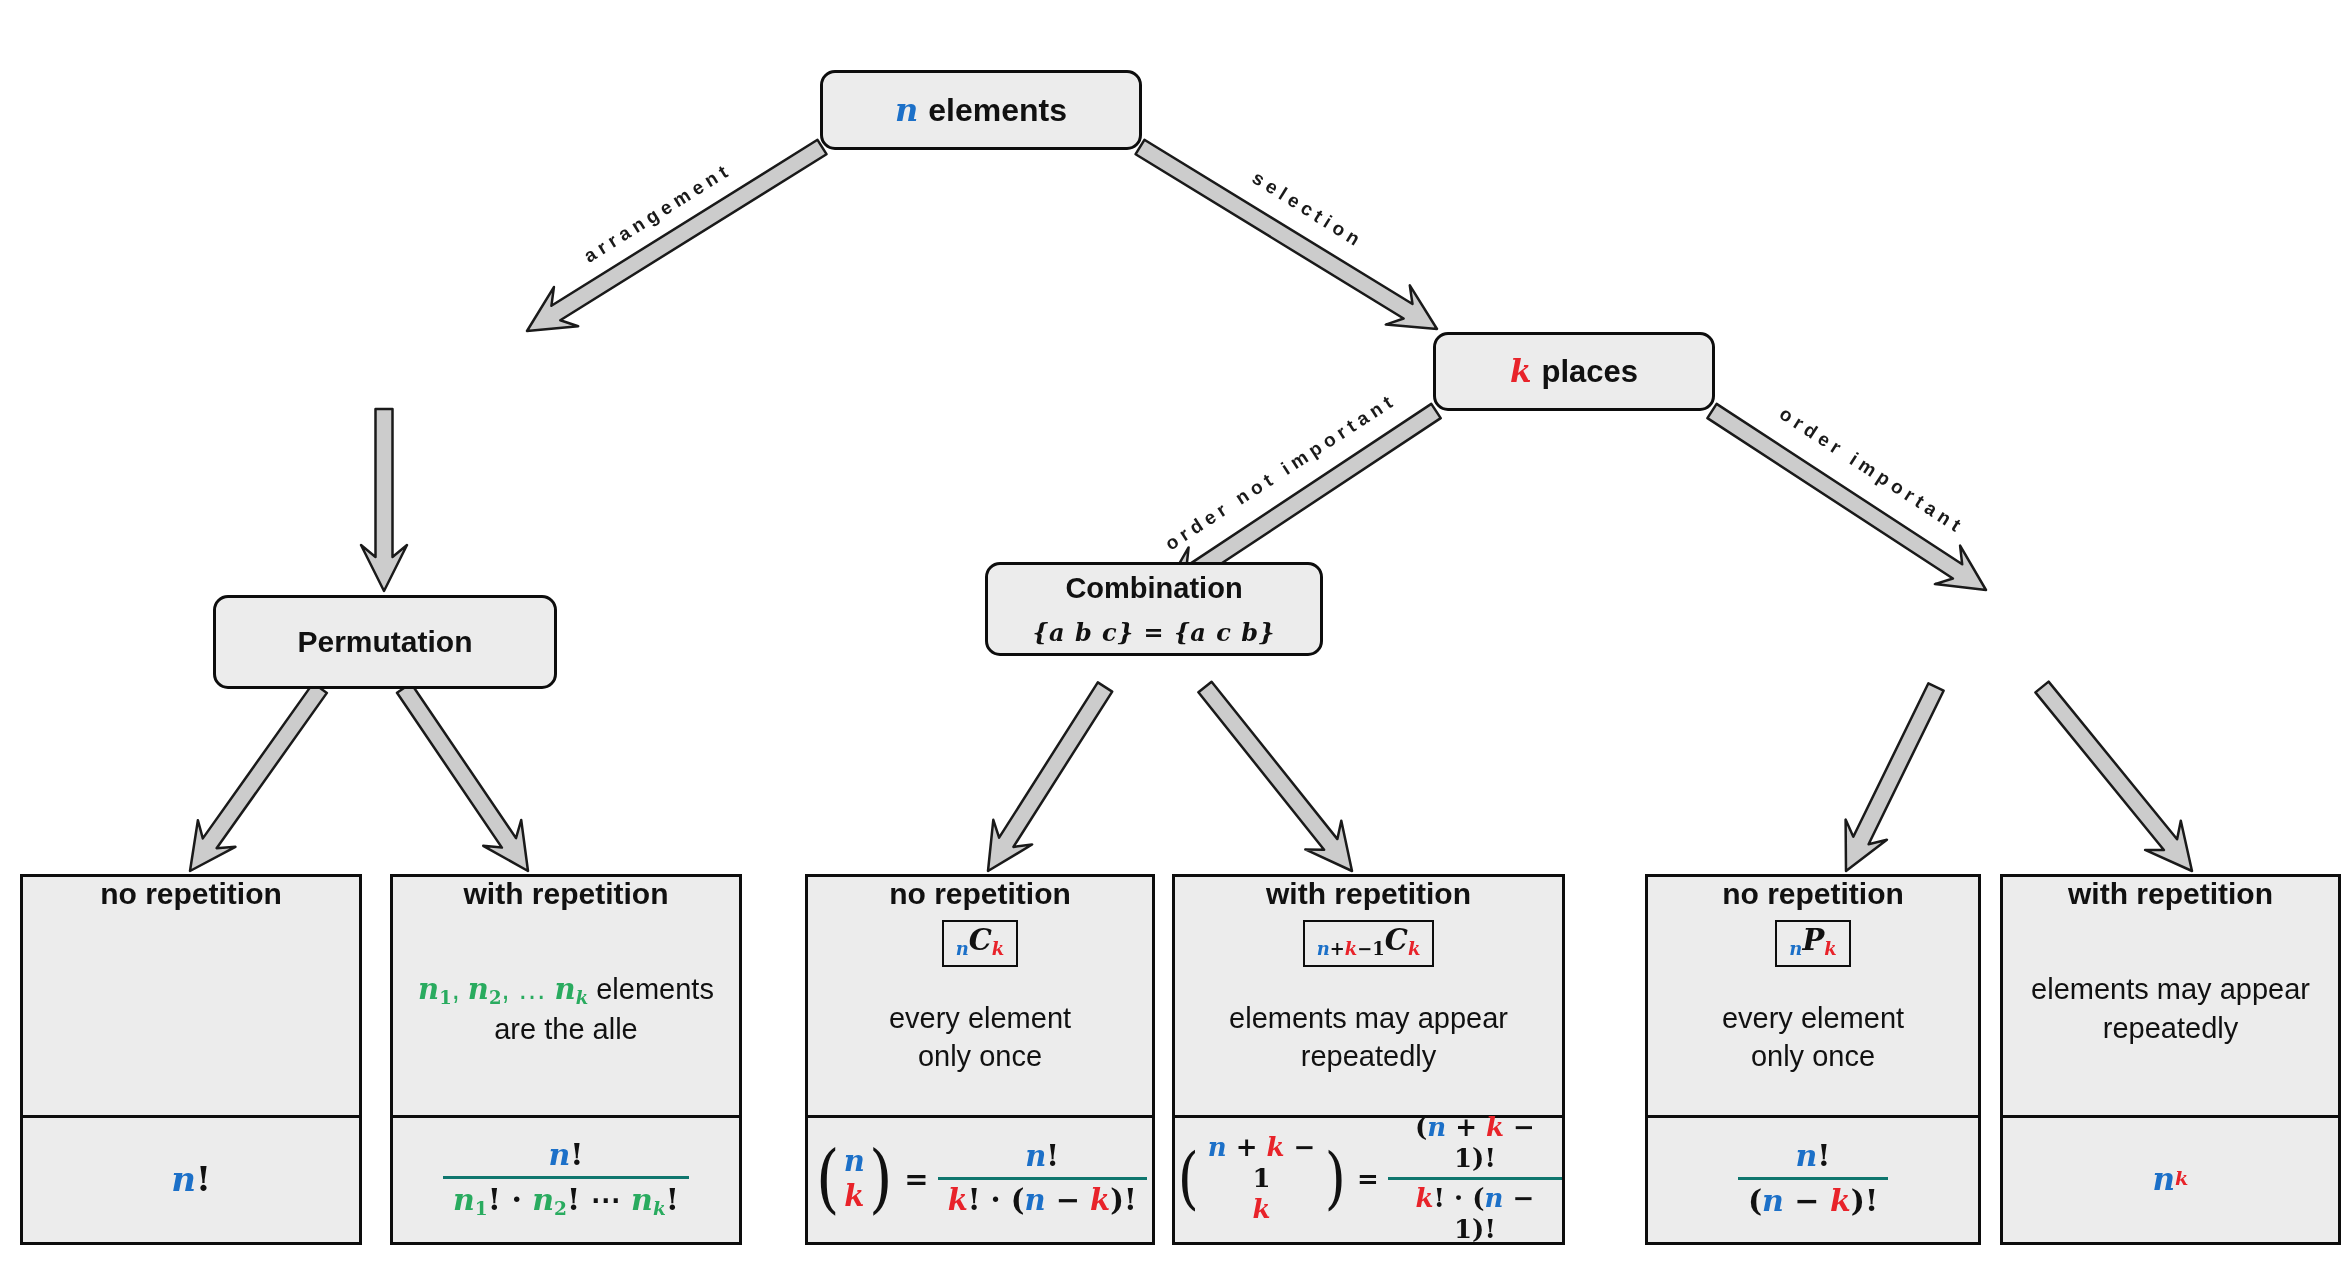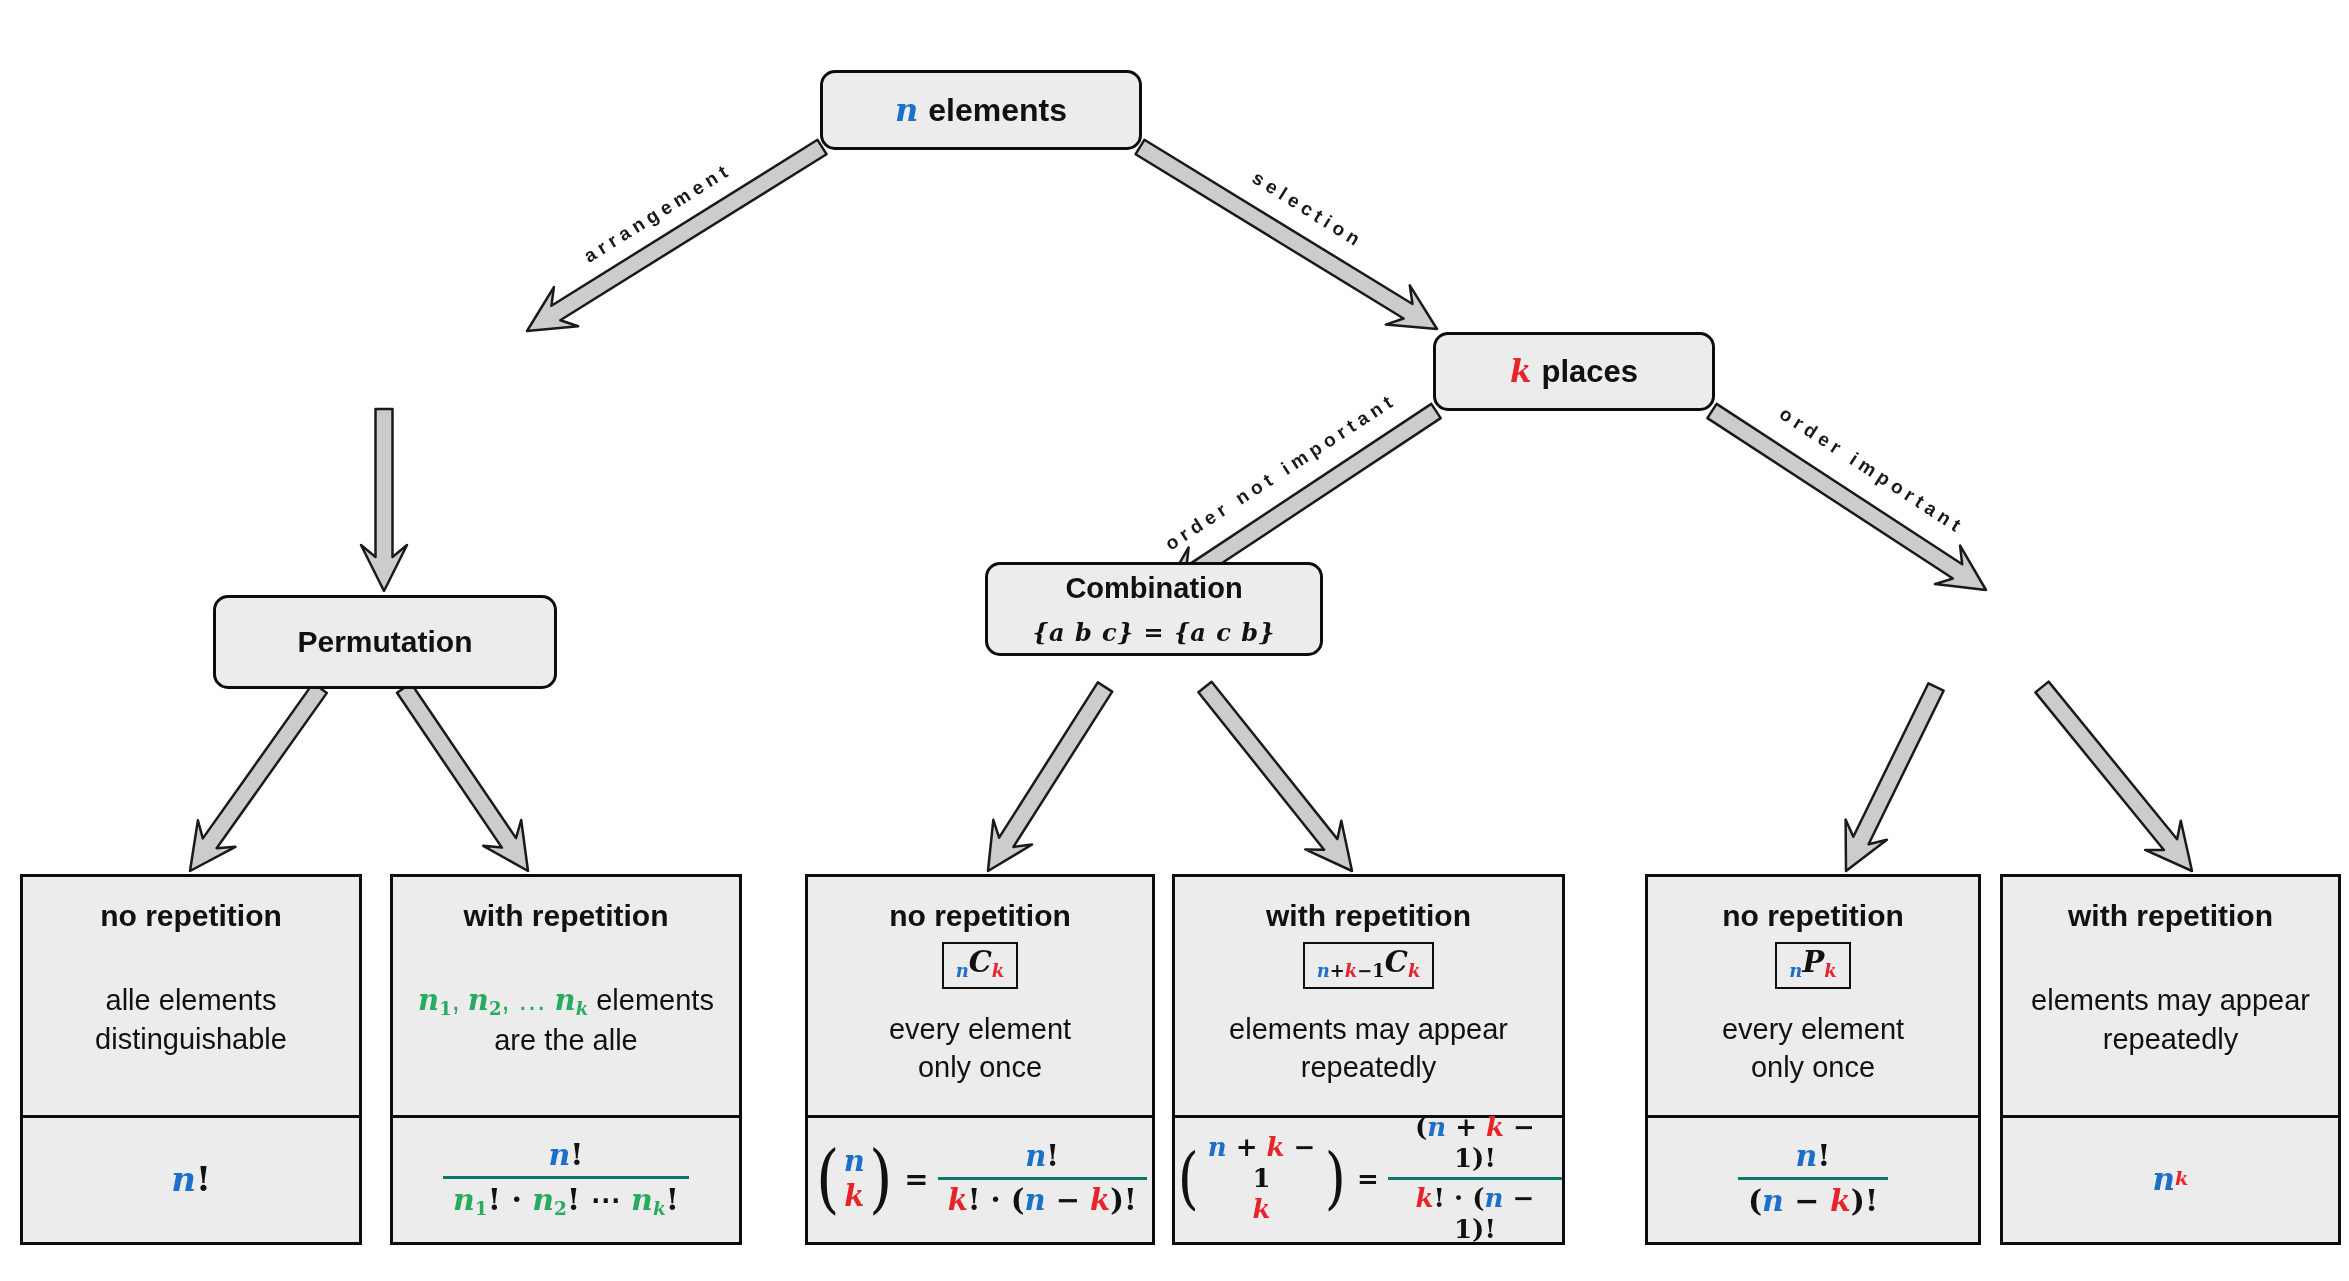--- a/index.html
+++ b/index.html
@@ -18,21 +18,21 @@
   
   .math{font-family:"DejaVu Serif",serif;font-weight:bold;}
   .it{font-style:italic;font-family:"DejaVu Serif",serif;font-weight:bold;}
   .sb{font-size:0.62em;vertical-align:-0.28em;font-family:"DejaVu Serif",serif;font-weight:bold;}
   .sp{font-size:0.62em;vertical-align:0.6em;font-family:"DejaVu Serif",serif;font-weight:bold;}
 
   
   .leaf{position:absolute;top:874px;height:371px;z-index:2;background:var(--box_fill);
         border:3px solid #0d0d0d;box-sizing:border-box;}
   .upper{height:241px;border-bottom:3px solid #0d0d0d;display:flex;flex-direction:column;
-        align-items:center;padding-top:22px;box-sizing:border-box;}
+        align-items:center;box-sizing:border-box;}
   .lower{height:121px;display:flex;align-items:center;justify-content:center;}
   .ltitle{font-size:30px;font-weight:bold;}
   .sym{margin-top:9px;border:2.5px solid #0d0d0d;padding:0 12px 5px;font-size:29px;
         line-height:1.3;background:var(--box_fill);}
   .desc{flex:1;display:flex;flex-direction:column;justify-content:center;font-size:29px;
         line-height:1.33;text-align:center;padding-bottom:8px;}
   .formula{display:flex;align-items:center;justify-content:center;}
   .frac{display:inline-flex;flex-direction:column;text-align:center;line-height:1.2;vertical-align:middle;}
   .num{padding:0 10px 3px;}
   .den{border-top:3px solid #0f766e;padding:3px 10px 0;}
@@ -85,24 +85,20 @@
   <div class="node" style="left:985px;top:562px;width:338px;height:94px;font-size:29px;line-height:1.05;">
     <span>Combination</span>
     <span class="nsub">{a b c} = {a c b}</span>
   </div>
 
 
   <div class="leaf" style="left:20px;width:342px;">
     <div class="upper">
       <div class="ltitle">no repetition</div>
 
-      <div class="desc">
-          <div class="dline"><span>alle elements</span></div>
-          <div class="dline"><span>distinguishable</span></div>
-        </div>
     </div>
     <div class="lower">
         <div class="formula math" style="font-size: 34px;">
           <span class="it" style="color: var(--blue);">n</span>
           <span>!</span>
         </div>
       </div>
   </div>
 
   <div class="leaf" style="left:390px;width:352px;">

